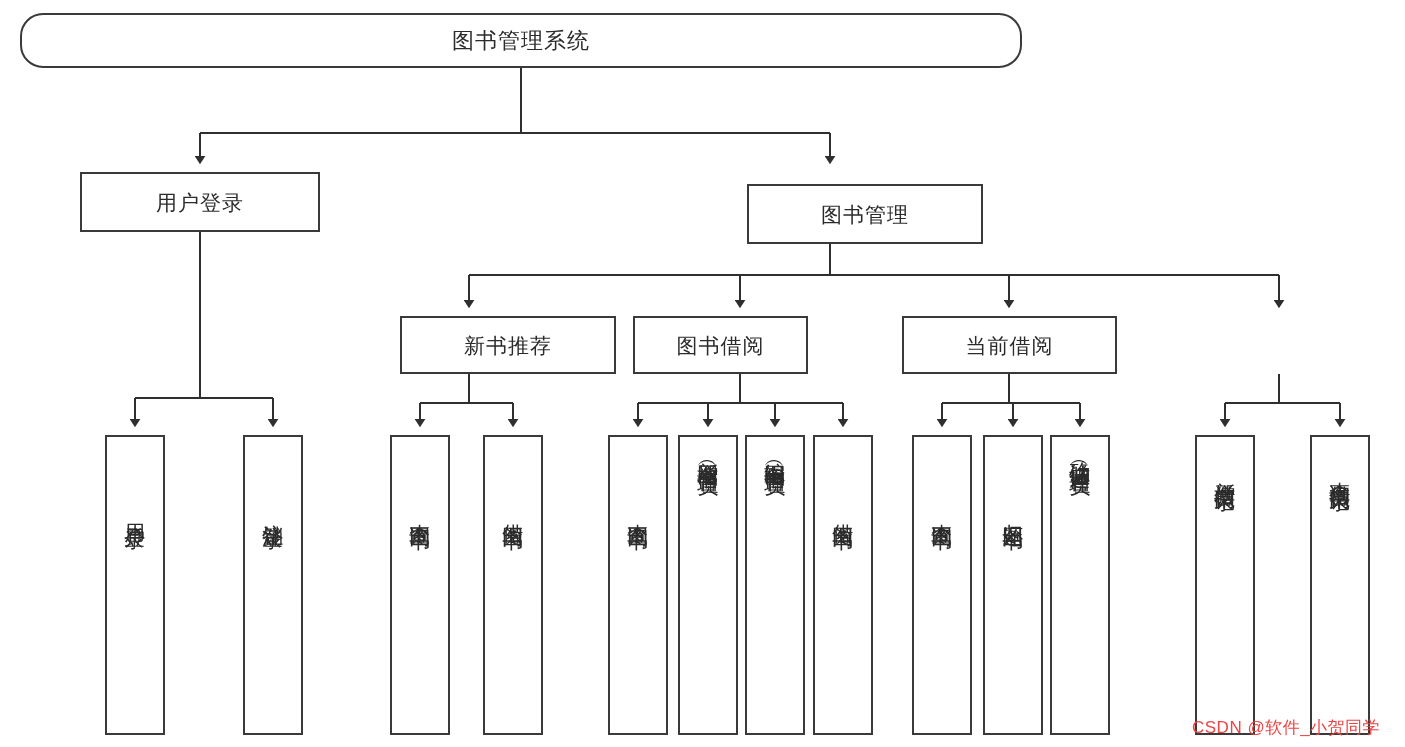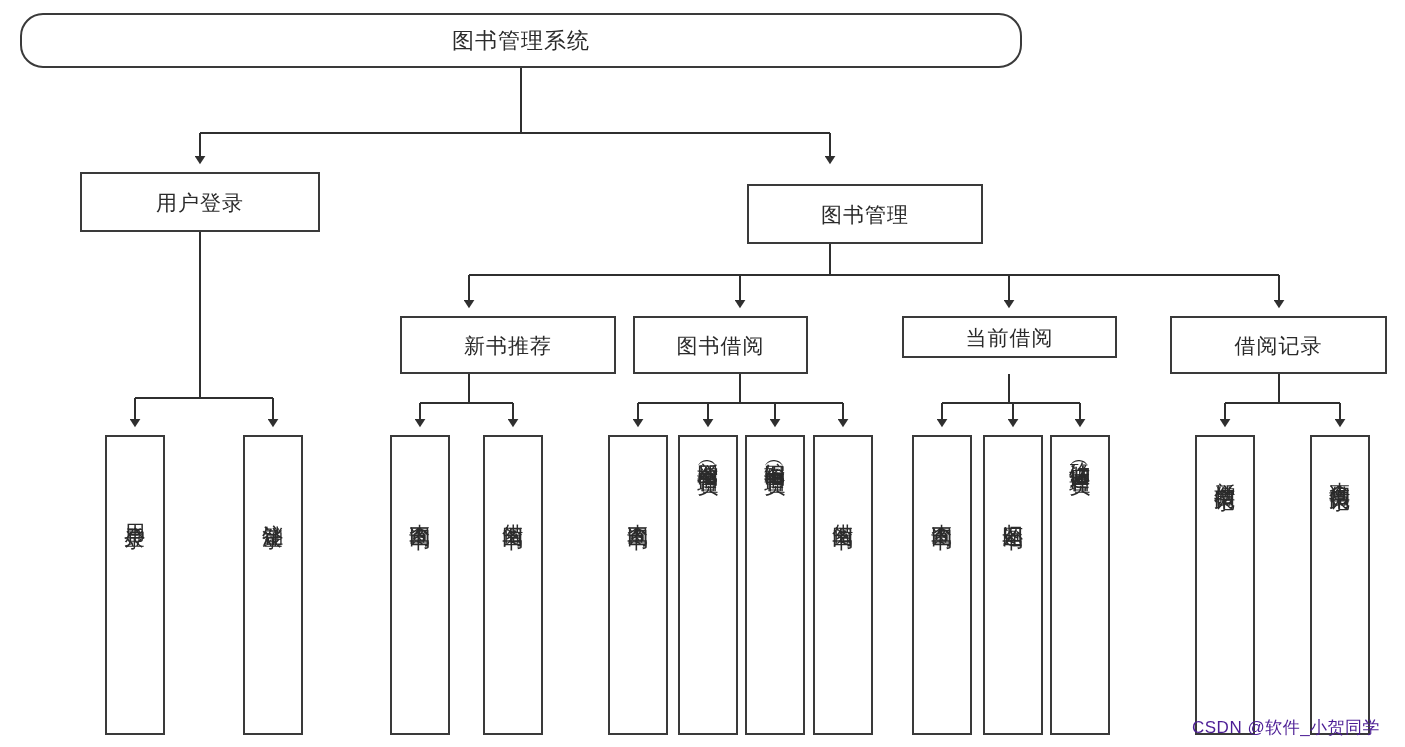--- a/index.html
+++ b/index.html
@@ -54,21 +54,21 @@
     line-height: 1.12;
     letter-spacing: 2px;
     white-space: nowrap;
   }
   .node-box.title .node-label {
     font-size: 22px;
   }
   .watermark {
     position: absolute;
     font-size: 17px;
-    color: #4c1d95;
+    color: #ef4444;
     white-space: nowrap;
     letter-spacing: 0.5px;
     pointer-events: none;
   }
 </style>
 </head>
 <body>
 
 <div id="diagram-root">
 
@@ -132,25 +132,22 @@
   <div class="node-box horizontal" style="left:711px; top:184px; width:236px; height:60px;margin-left:36px;">
     <span class="node-label">图书管理</span>
   </div>
 
   <div class="node-box horizontal" style="left:362px; top:316px; width:216px; height:58px;margin-left:38px;">
     <span class="node-label">新书推荐</span>
   </div>
   <div class="node-box horizontal" style="left:633px; top:316px; width:175px; height:58px;">
     <span class="node-label">图书借阅</span>
   </div>
-  <div class="node-box horizontal" style="left:902px; top:316px; width:215px; height:42px;">
+  <div class="node-box horizontal" style="left:902px; top:316px; width:215px; height:58px;">
     <span class="node-label">当前借阅</span>
-  </div>
-  <div class="node-box horizontal" style="left:1170px; top:316px; width:217px; height:58px;">
-    <span class="node-label">借阅记录</span>
   </div>
 
   <div class="node-box vertical" style="left:105px; top:435px; width:60px; height:300px; padding-top:70px;">
     <span class="node-label">用户登录</span>
   </div>
   <div class="node-box vertical" style="left:243px; top:435px; width:60px; height:300px; padding-top:70px;">
     <span class="node-label">注销登录</span>
   </div>
 
   <div class="node-box vertical" style="left:390px; top:435px; width:60px; height:300px; padding-top:70px;">

